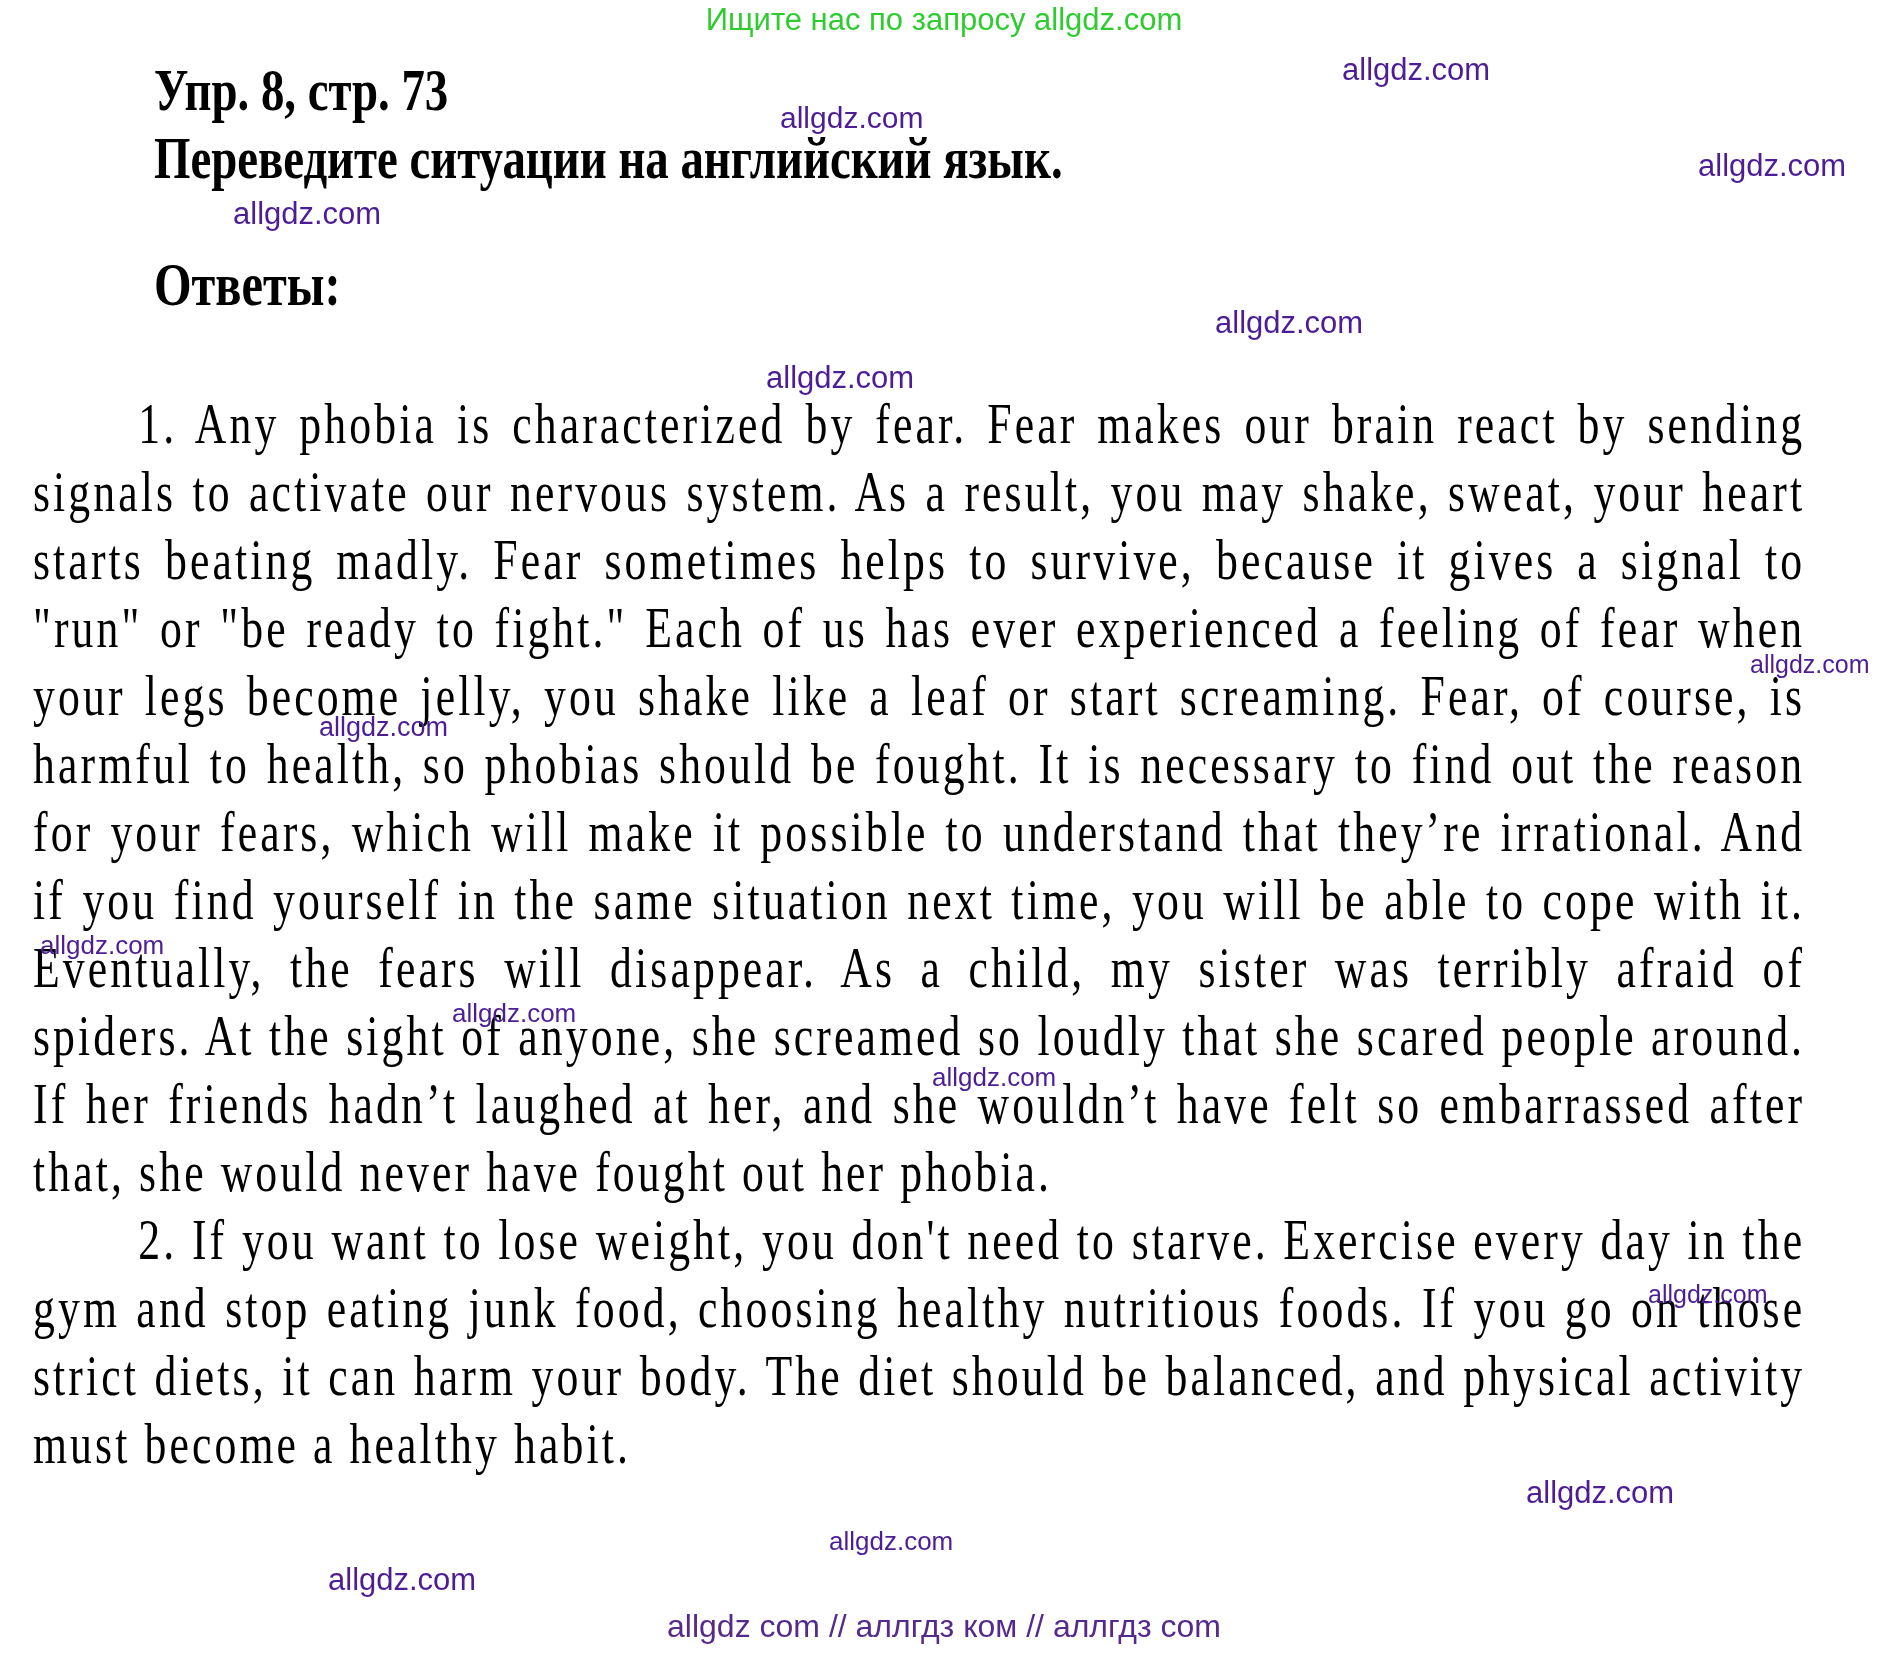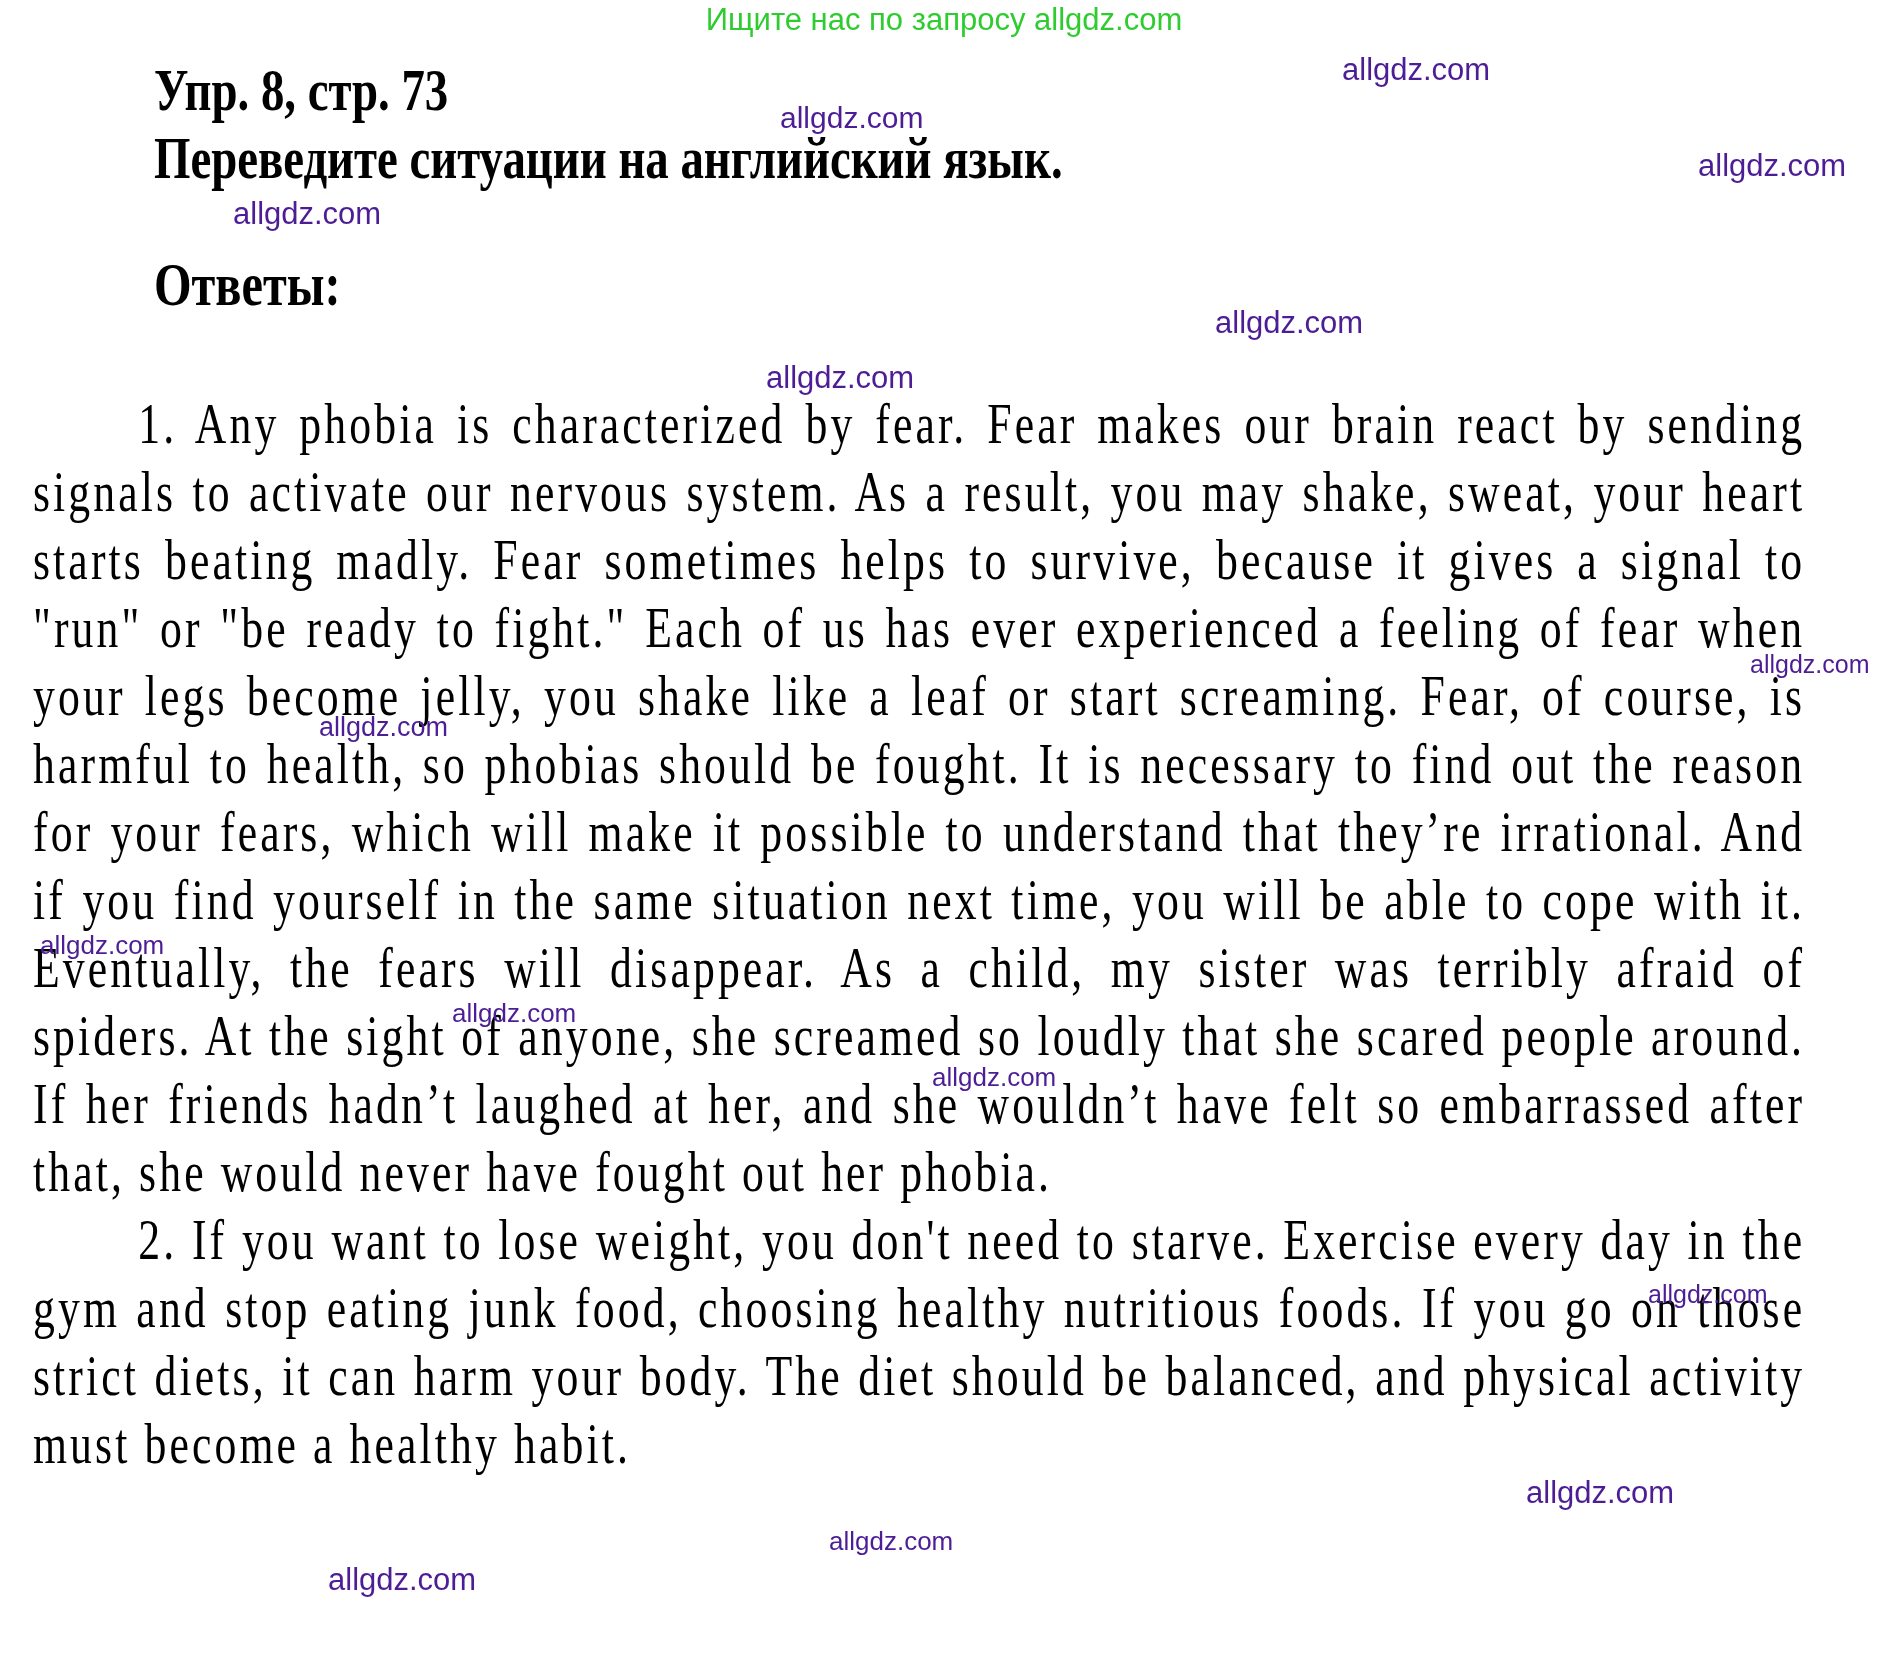--- a/index.html
+++ b/index.html
@@ -81,14 +81,15 @@
   <span class="wm" style="left:1750px;top:650px;font-size:25px;">allgdz.com</span>
   <span class="wm" style="left:319px;top:712px;font-size:27px;">allgdz.com</span>
   <span class="wm" style="left:40px;top:930px;font-size:26px;">allgdz.com</span>
   <span class="wm" style="left:452px;top:998px;font-size:26px;">allgdz.com</span>
   <span class="wm" style="left:932px;top:1062px;font-size:26px;">allgdz.com</span>
   <span class="wm" style="left:1648px;top:1280px;font-size:25px;">allgdz.com</span>
   <span class="wm" style="left:1526px;top:1475px;font-size:31px;">allgdz.com</span>
   <span class="wm" style="left:829px;top:1526px;font-size:26px;">allgdz.com</span>
   <span class="wm" style="left:328px;top:1562px;font-size:31px;">allgdz.com</span>
 
+  <div class="footer">allgdz com  //  аллгдз ком  //  аллгдз com</div>
 
 </div>
 
 </body></html>

